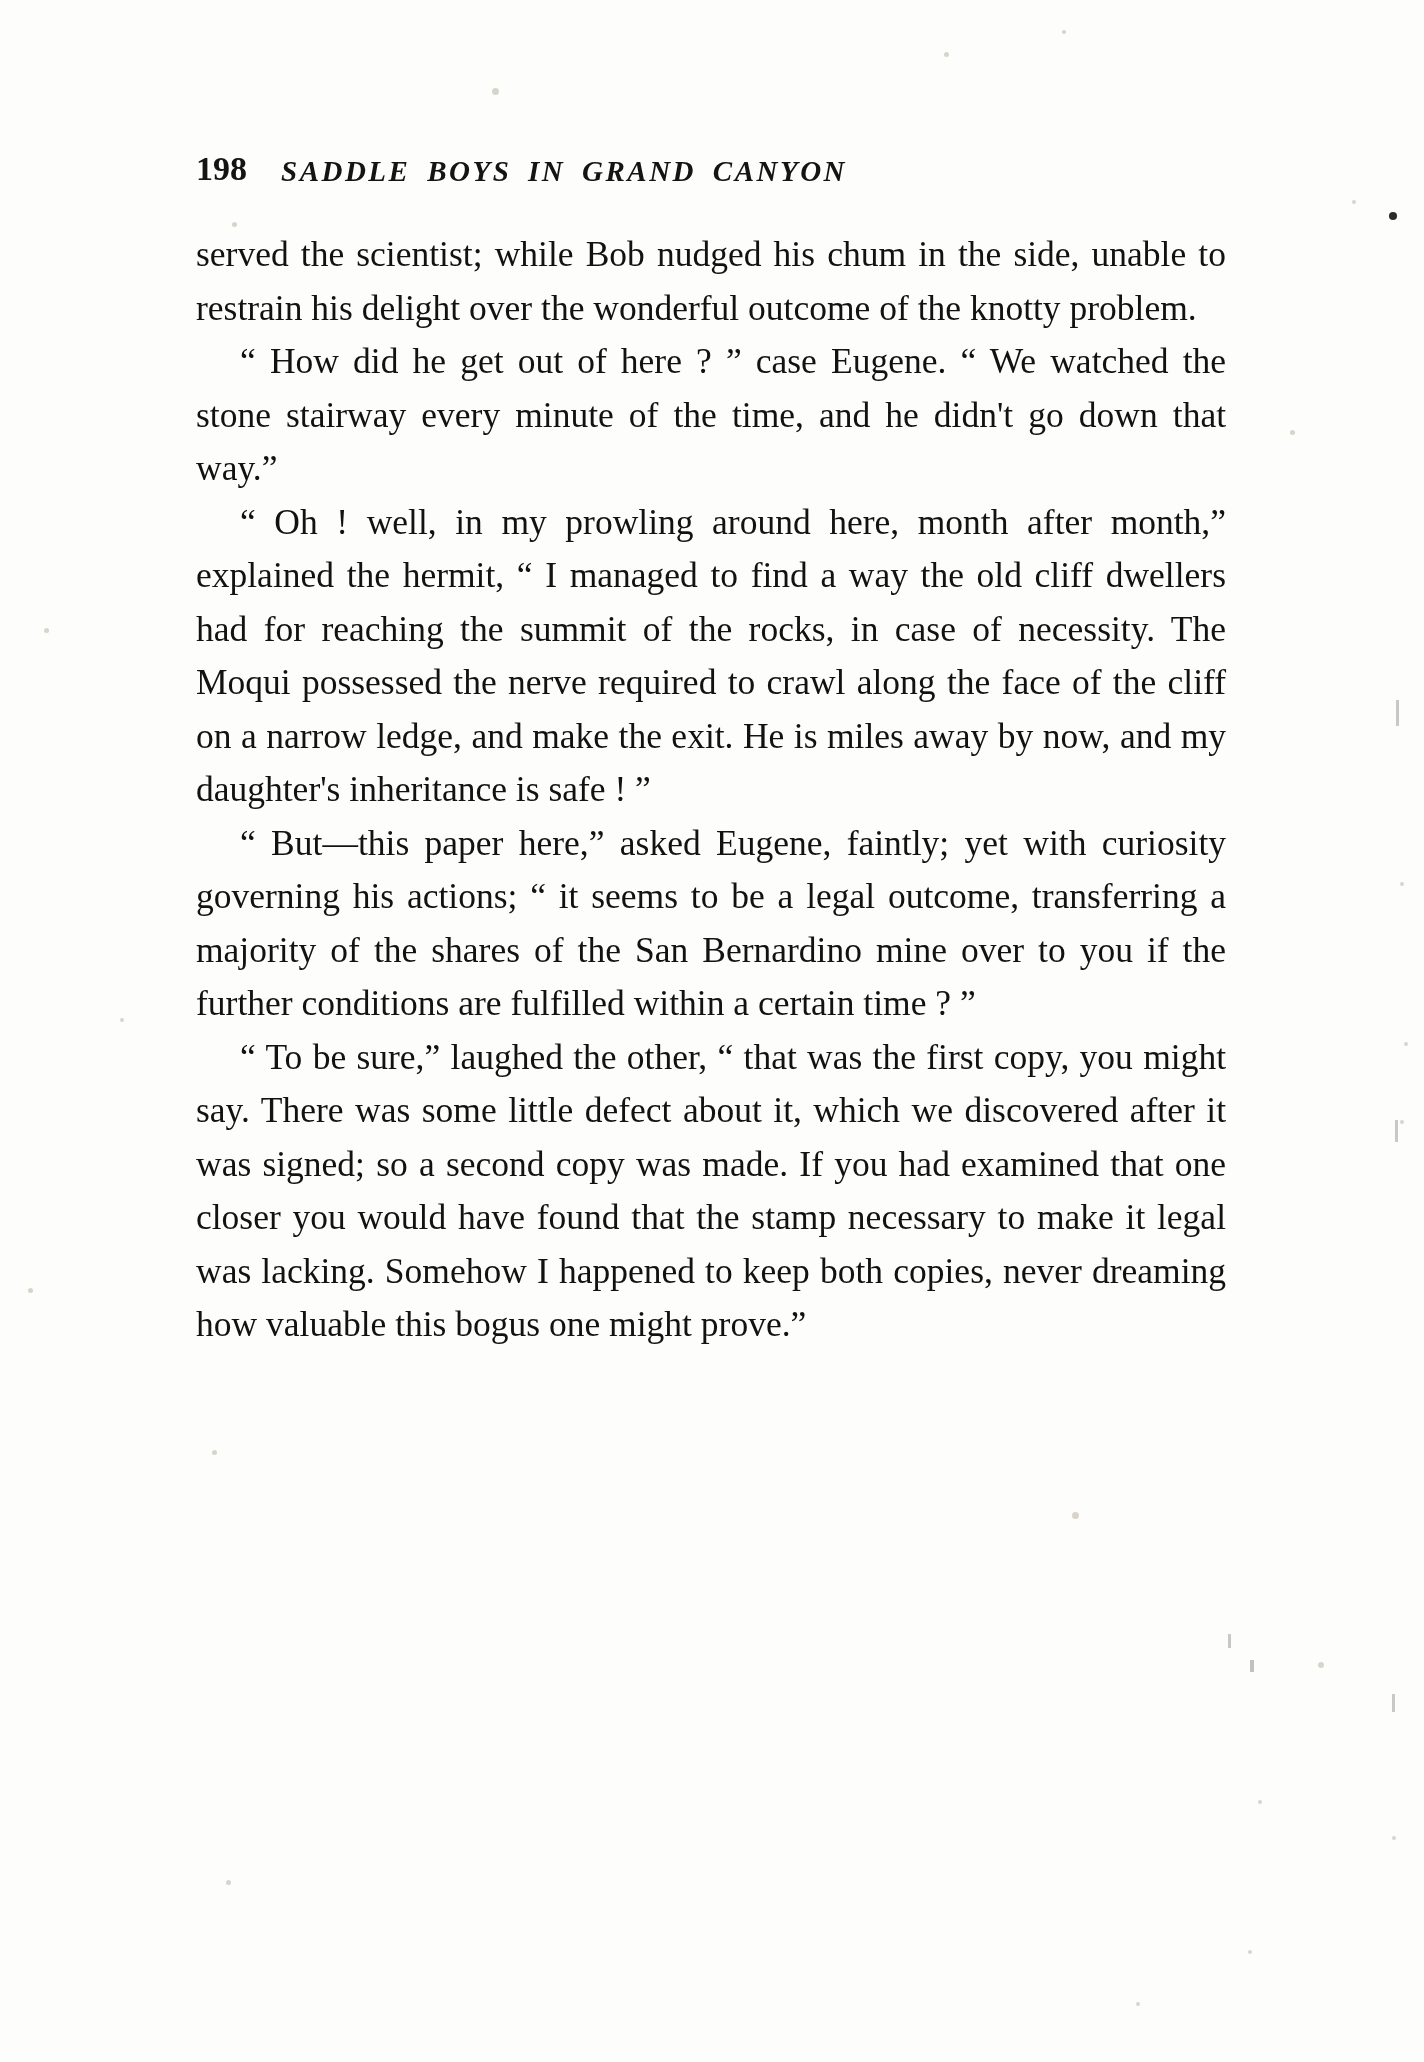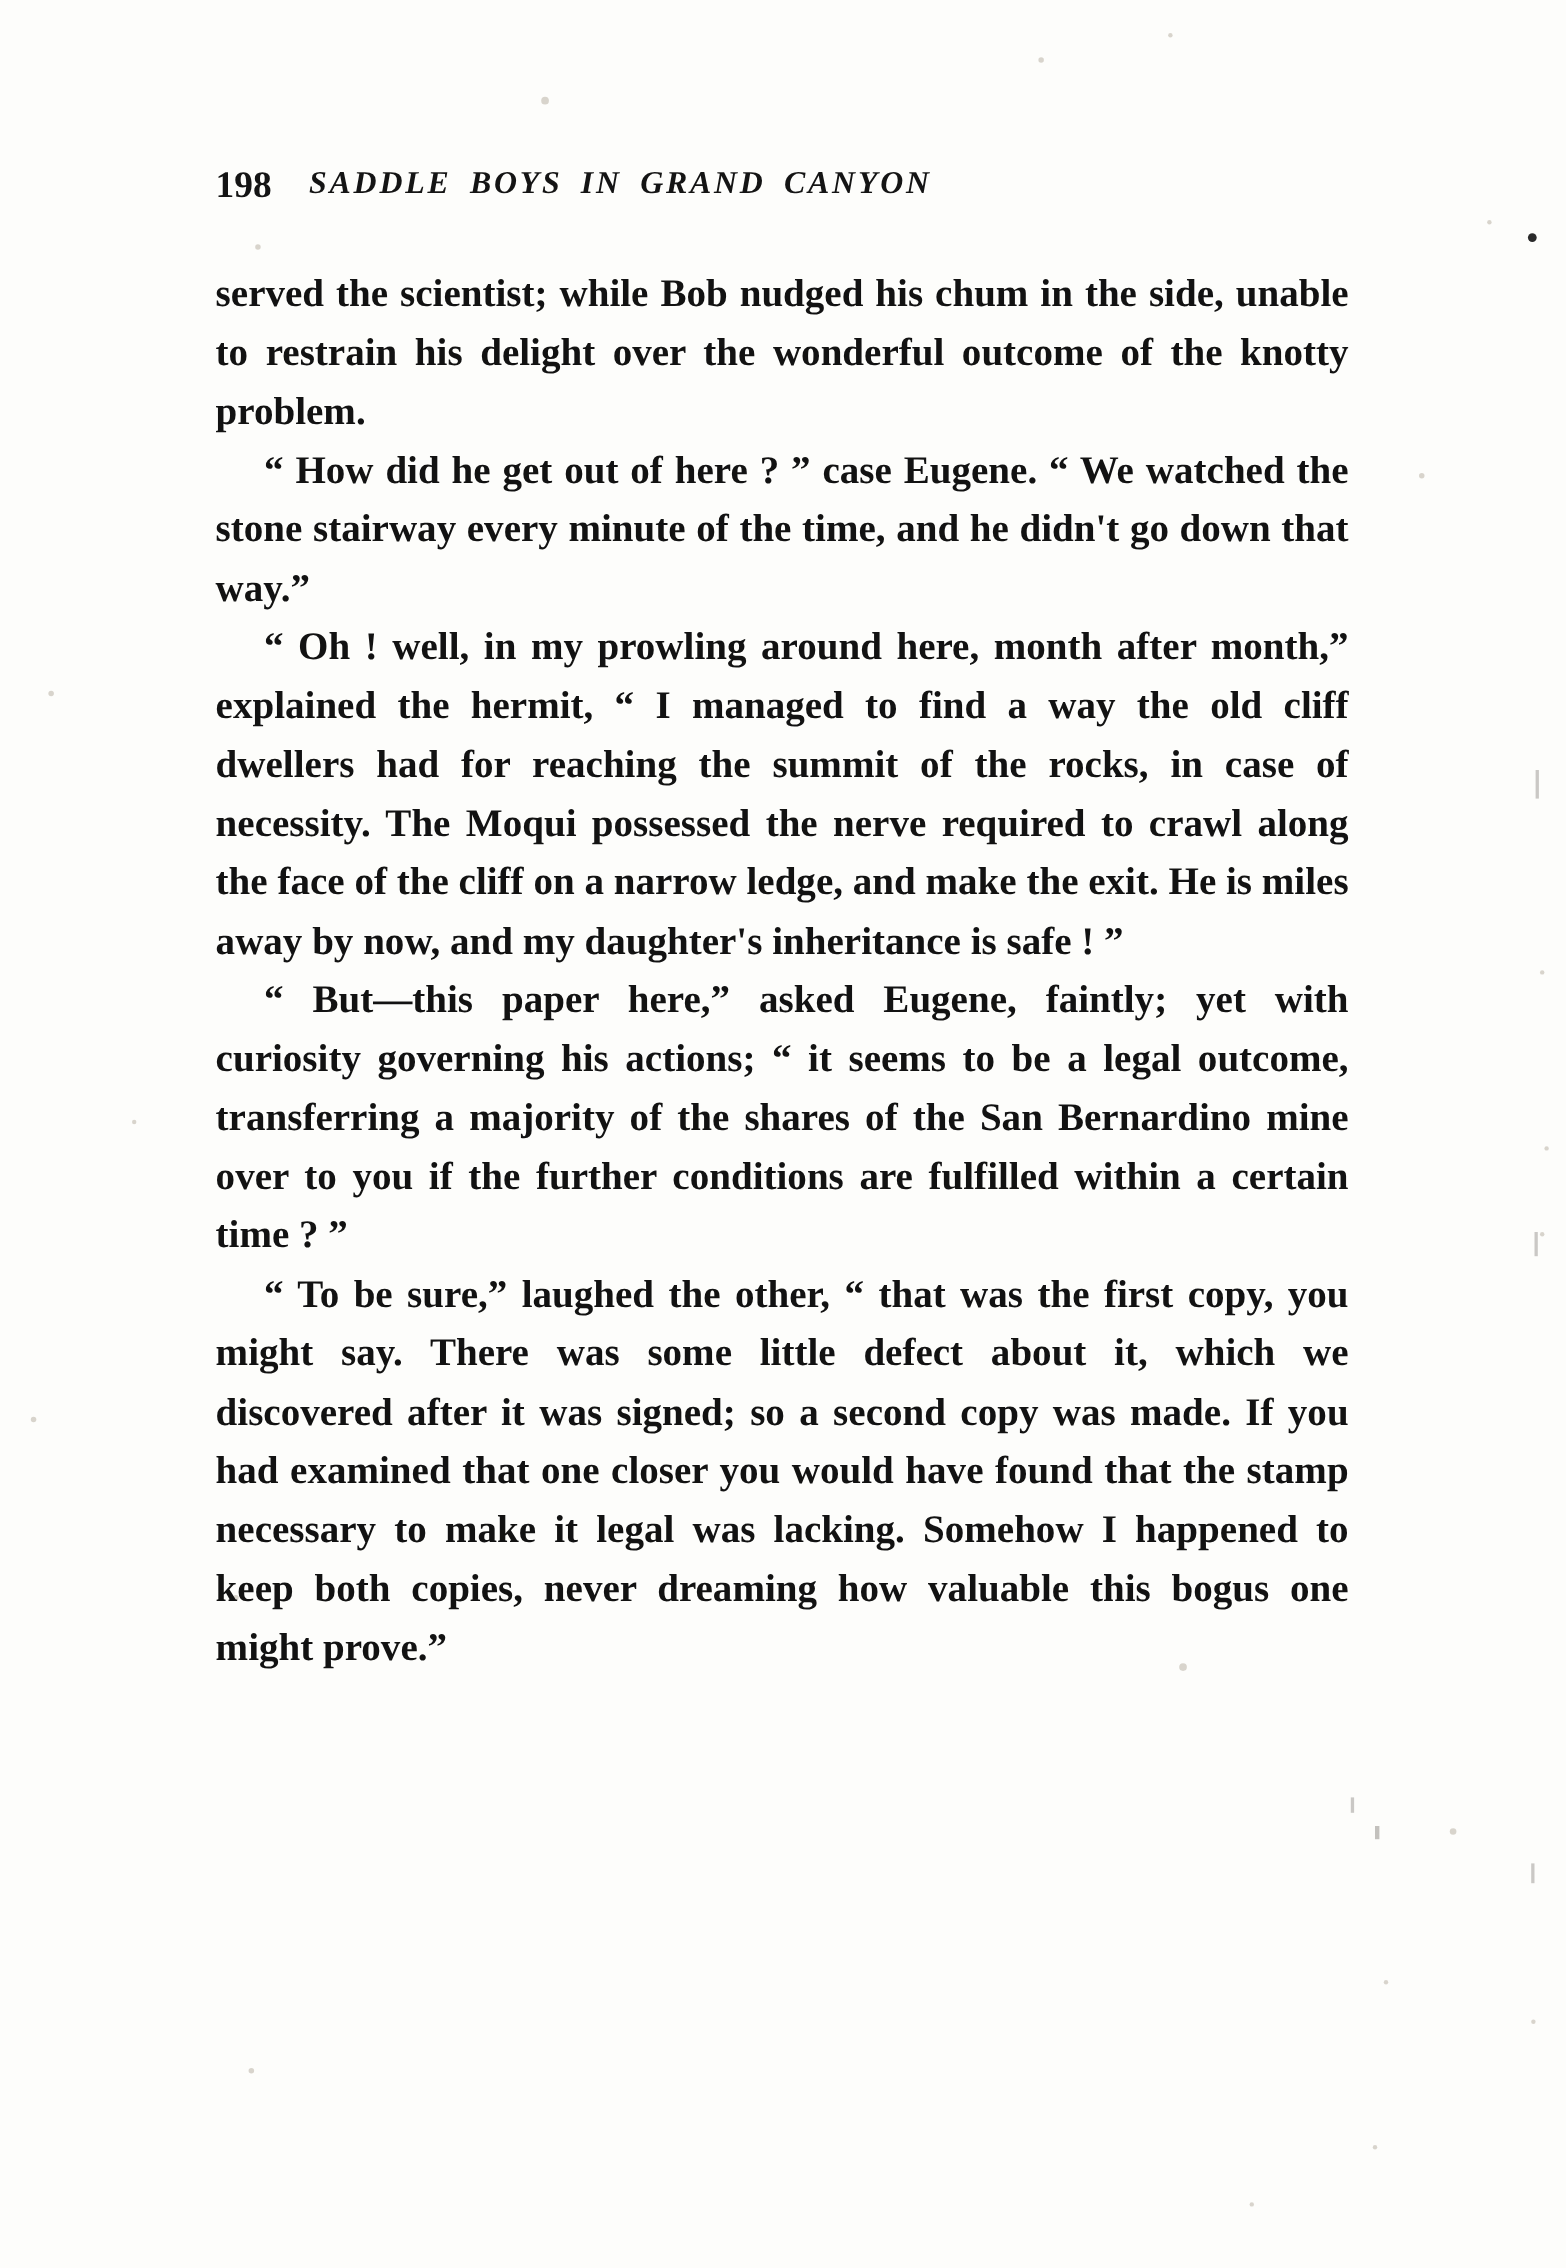--- a/index.html
+++ b/index.html
@@ -28,26 +28,26 @@
     opacity: .55;
   }
   .page-inner {
     position: absolute;
     left: 196px;
     top: 150px;
     width: 1030px;
   }
   .running-head {
     display: flex;
-    align-items: flex-start;
+    align-items: flex-end;
     font-size: 37px;
     letter-spacing: 2.2px;
     font-weight: 700;
     color: #141414;
-    margin-bottom: 52px;
+    margin-bottom: 40px;
     white-space: nowrap;
   }
   .folio {
     margin-right: 34px;
     font-size: 34px;
     letter-spacing: 0px;
     font-weight: 700;
   }
   .head-title {
     font-size: 29px;
@@ -56,21 +56,20 @@
     word-spacing: 7px;
     font-style: italic;
   }
   .body-text p {
     margin: 0;
     font-size: 35.5px;
     line-height: 53.5px;
     text-align: justify;
     text-justify: inter-word;
     color: #121212;
-    font-weight: bold;
     -webkit-font-smoothing: antialiased;
   }
   .body-text p.indent {
     text-indent: 44px;
   }
   .body-text p + p {
     margin-top: 0px;
   }
   .margin-dot {
     position: absolute;

